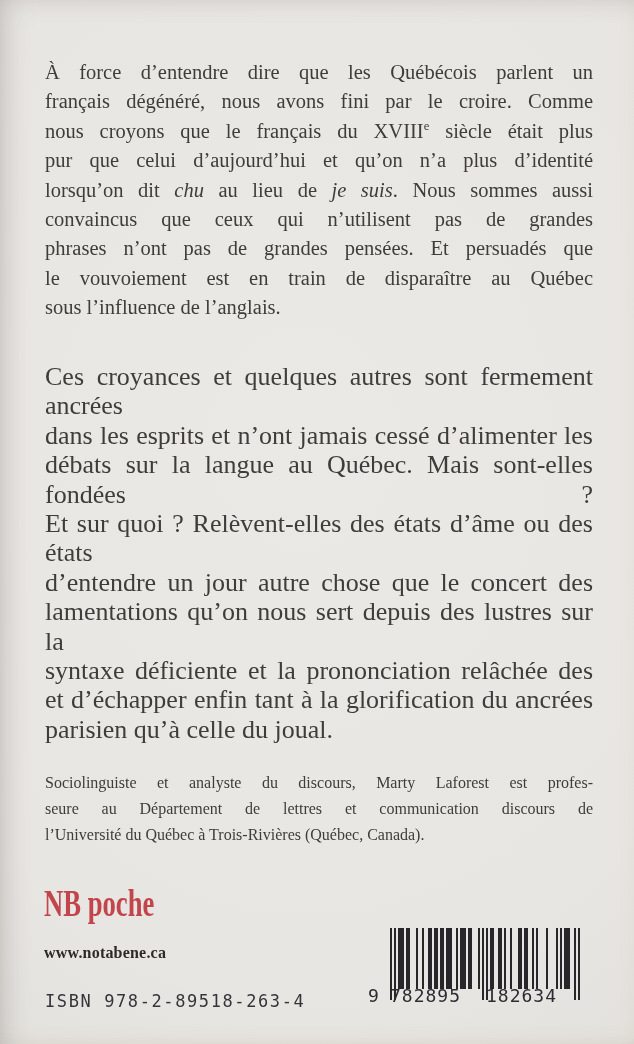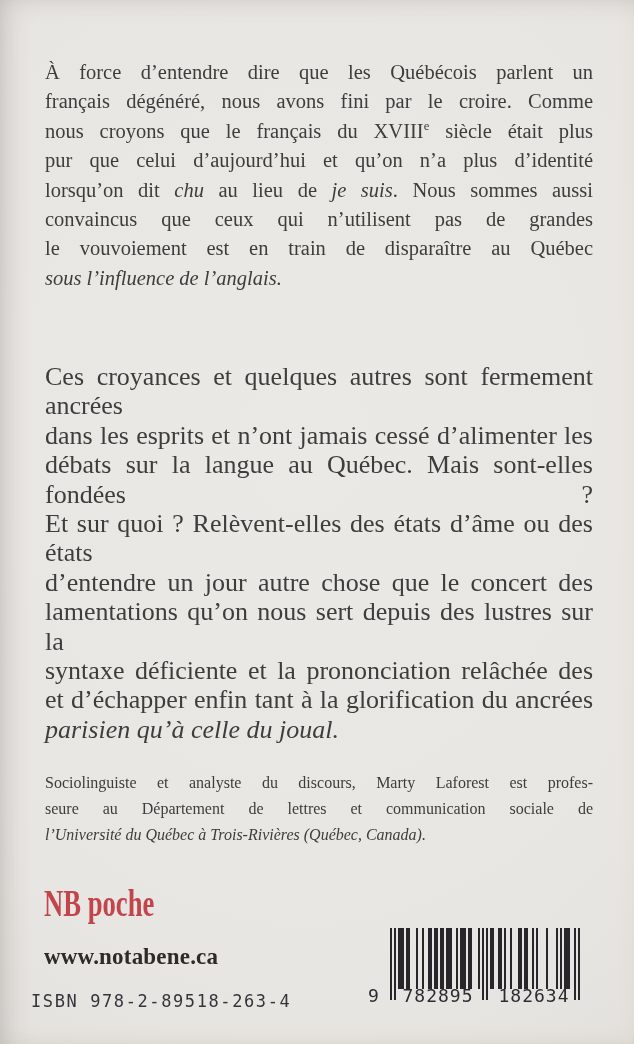--- a/index.html
+++ b/index.html
@@ -12,71 +12,72 @@
   .page::after {
     content:""; position:absolute; inset:0; pointer-events:none;
     box-shadow: inset 16px 8px 30px -16px rgba(60,55,50,.28),
                 inset -6px -10px 28px -18px rgba(140,100,50,.16);
   }
   .textcol { position:absolute; left:45px; width:548px; }
   .p1 { top:58px;  font-size:20.5px; line-height:29.4px; }
   .p2 { top:362px; font-size:26px; line-height:29.4px; }
   .bio { top:770px; font-size:16px;  line-height:26.2px; }
   .line { text-align:justify; text-align-last:justify; }
-  .line.last { text-align-last:left;font-style:italic; }
+  .line.last { text-align-last:left; }
   .line i { font-style:italic; }
   sup { font-size:0.62em; vertical-align:super; line-height:0; }
 
   .imprint { position:absolute; left:44px; top:882px; font-size:37px; font-weight:bold;text-align:right; }
   .imprint-inner { display:inline-block; transform:scaleX(.72); transform-origin:0 50%; }
 
-  .website { position:absolute; left:44px; top:944px; font-size:23px; font-weight:bold;
+  .website { position:absolute; left:44px; top:944px; font-size:16px; font-weight:bold;
              color:#2e2a27; letter-spacing:.2px; }
 
-  .isbn { position:absolute; left:31px; top:991px; font-family:"DejaVu Sans Mono", monospace;
+  .isbn { position:absolute; left:45px; top:991px; font-family:"DejaVu Sans Mono", monospace;
           font-size:17px; letter-spacing:1.6px; color:#36343a; }
 
   .barcode { position:absolute; left:368px; top:928px; width:214px; height:88px; }
   .barcode svg { position:absolute; left:22px; top:0; display:block; }
   .barcode-digits { position:absolute; left:0; top:57px; width:214px; display:flex;
                     font-family:"DejaVu Sans Mono", monospace; font-size:18px; color:#2c2b31; }
   .bd-first { width:22px; }
-  .bd-left, .bd-right { width:96px; text-align:center; letter-spacing:1px; }
+  .bd-left, .bd-right { width:96px; letter-spacing:1px; }
 </style>
 </head>
 <body>
 
 <div class="page">
 
   <div class="textcol p1">
       <div class="line">À force d’entendre dire que les Québécois parlent un</div>
       <div class="line">français dégénéré, nous avons fini par le croire. Comme</div>
       <div class="line">nous croyons que le français du XVIII<sup>e</sup> siècle était plus</div>
       <div class="line">pur que celui d’aujourd’hui et qu’on n’a plus d’identité</div>
       <div class="line">lorsqu’on dit <i>chu</i> au lieu de <i>je suis</i>. Nous sommes aussi</div>
       <div class="line">convaincus que ceux qui n’utilisent pas de grandes</div>
+      <div class="line">phrases n’ont pas de grandes pensées. Et persuadés que</div>
       <div class="line">le vouvoiement est en train de disparaître au Québec</div>
       <div class="line last">sous l’influence de l’anglais.</div>
     </div>
 
   <div class="textcol p2">
       <div class="line">Ces croyances et quelques autres sont fermement ancrées</div>
       <div class="line">dans les esprits et n’ont jamais cessé d’alimenter les</div>
       <div class="line">débats sur la langue au Québec. Mais sont-elles fondées ?</div>
       <div class="line">Et sur quoi ? Relèvent-elles des états d’âme ou des états</div>
       <div class="line">d’entendre un jour autre chose que le concert des</div>
       <div class="line">lamentations qu’on nous sert depuis des lustres sur la</div>
       <div class="line">syntaxe déficiente et la prononciation relâchée des</div>
       <div class="line">et d’échapper enfin tant à la glorification du ancrées</div>
       <div class="line last">parisien qu’à celle du joual.</div>
     </div>
 
   <div class="textcol bio">
       <div class="line">Sociolinguiste et analyste du discours, Marty Laforest est profes-</div>
-      <div class="line">seure au Département de lettres et communication sociale de</div>
+      <div class="line">seure au Département de lettres et communication discours de</div>
       <div class="line last">l’Université du Québec à Trois-Rivières (Québec, Canada).</div>
     </div>
 
   <div class="imprint" style="color: rgb(194, 69, 75);">
     <span class="imprint-inner">NB poche</span>
   </div>
 
   <div class="website">www.notabene.ca</div>
 
   <div class="isbn">ISBN 978-2-89518-263-4</div>

